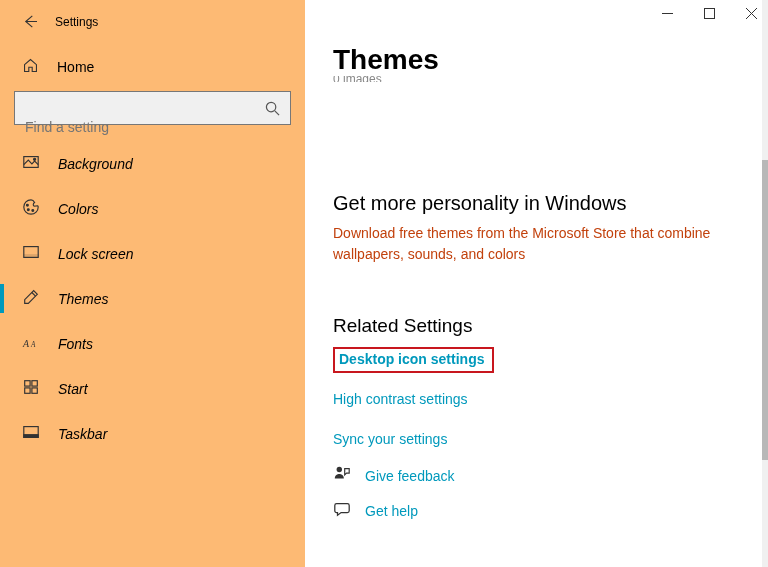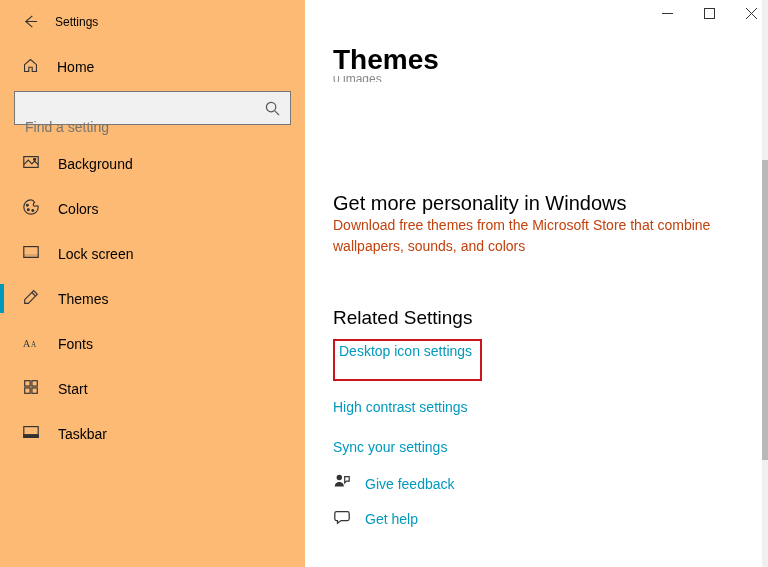--- a/index.html
+++ b/index.html
@@ -58,21 +58,21 @@
       font-size: 14px;
       color: #555;
       margin-top: 38px;
     }
     .search-icon svg { width: 15px; height: 15px; display:block; }
     .section-label {
       font-size: 14px;
       font-weight: 600;
       padding: 4px 14px 18px 18px;
     }
-    .nav-list { list-style: none; }
+    .nav-list { list-style: none; font-style: italic; }
     .nav-item {
       display: flex;
       align-items: center;
       gap: 18px;
       padding: 12px 14px 12px 22px;
       cursor: pointer;
       position: relative;
     }
     .nav-item.active::before {
       content: "";
@@ -113,20 +113,21 @@
     .sub-clip {
       font-size: 12px;
       color: #888;
       line-height: 6px;
       overflow:hidden;
       margin-bottom: 110px;
     }
     .section-heading {
       font-size: 20px;
       font-weight: 400;
+      margin-bottom: 8px;
     }
     .section-desc {
       color: #c2410c;
       font-size: 14px;
       line-height: 1.5;
       margin-bottom: 50px;
       max-width: 392px;
     }
     .related-heading {
       font-size: 19px;
@@ -136,22 +137,23 @@
     .link {
       color: #0099bc;
       font-size: 14px;
       padding: 6px 0;
       cursor: pointer;
       display: inline-block;
     }
     .link-row { margin-bottom: 12px; }
     .link-boxed {
       border: 2px solid #c8171e;
-      padding: 2px 8px 20px 4px;
+      padding: 2px 8px 4px 4px;
       display: inline-block;
+      font-weight: bold;
     }
     .help-row {
       display: flex;
       align-items: center;
       gap: 14px;
       margin-top: 14px;
       margin-bottom: 8px;
     }
     .help-row svg { width: 18px; height: 18px; }
     .help-link { color: #0099bc; font-size: 14px; cursor:pointer; }

